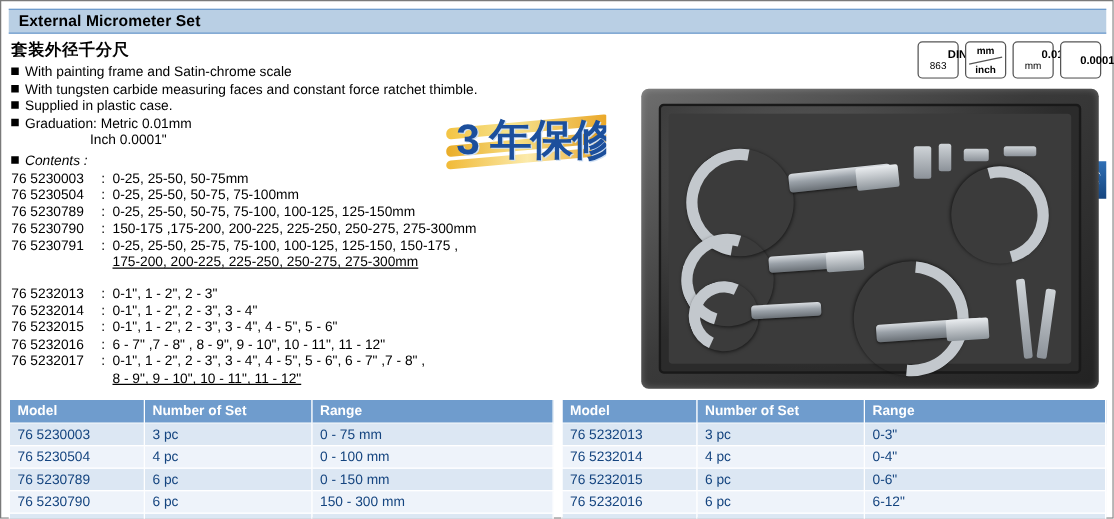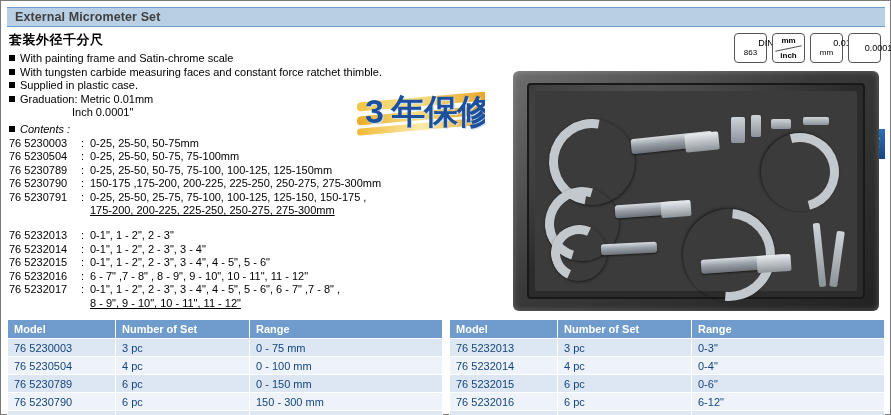--- a/index.html
+++ b/index.html
@@ -26,21 +26,21 @@
     width: 878px; height: 20px;
     background: #b9cfe4;
     border-top: 1px solid #6f9ccd;
     border-bottom: 1px solid #6f9ccd;
     display: flex;
     align-items: center;
   }
   .title-bar .title-text {
     font-size: 12.5px;
     font-weight: bold;
-    color: #404040;
+    color: #000000;
     padding-left: 8px;
     letter-spacing: .1px;
   }
   
   .desc {
     position: absolute;
     left: 8px; top: 30px;
     width: 470px;
   }
   .cn-title {
@@ -107,21 +107,21 @@
     width: 33px; height: 30px;
     border: 1px solid #555;
     border-radius: 4px;
     background: #ffffff;
     display: flex;
     flex-direction: column;
     align-items: center;
     justify-content: center;
     line-height: 9px;
   }
-  .badge .b1 { font-size: 9px; font-weight: normal; padding-left: 31px; }
+  .badge .b1 { font-size: 9px; font-weight: bold; padding-left: 31px; }
   .badge .b2 { font-size: 8px; font-weight: normal; }
   .badge.single .b1 { font-size: 9px; }
   .badge-slash {
     position: relative;
     width: 33px; height: 30px;
   }
   .badge-slash .line {
     position: absolute;
     left: 3px; right: 3px; top: 14px;
     height: 1px; background: #555;

